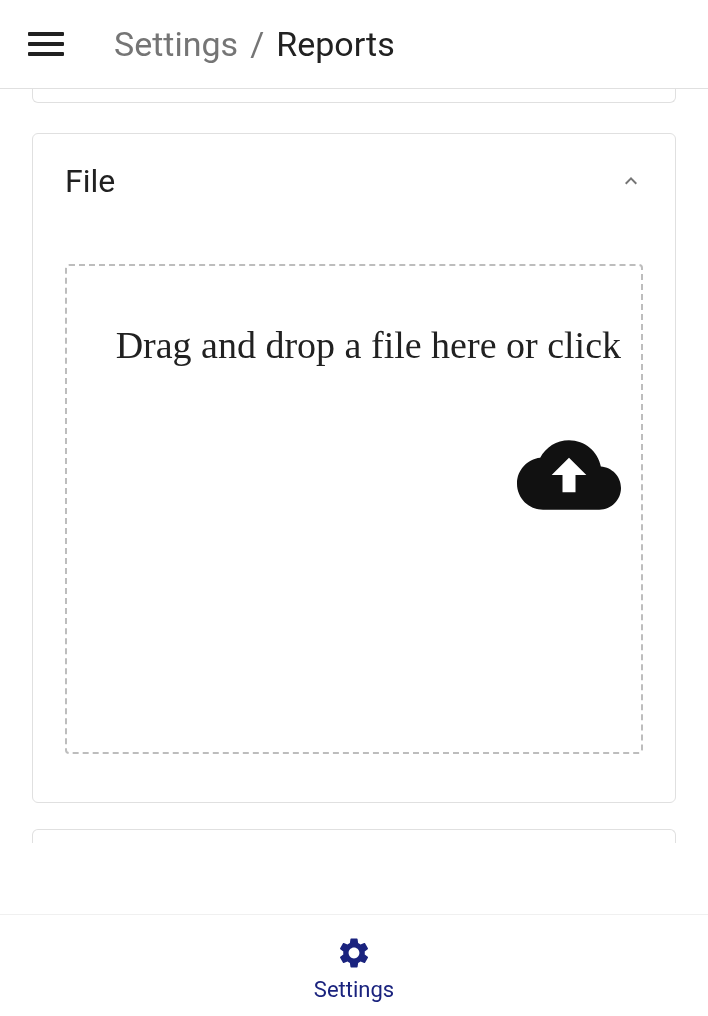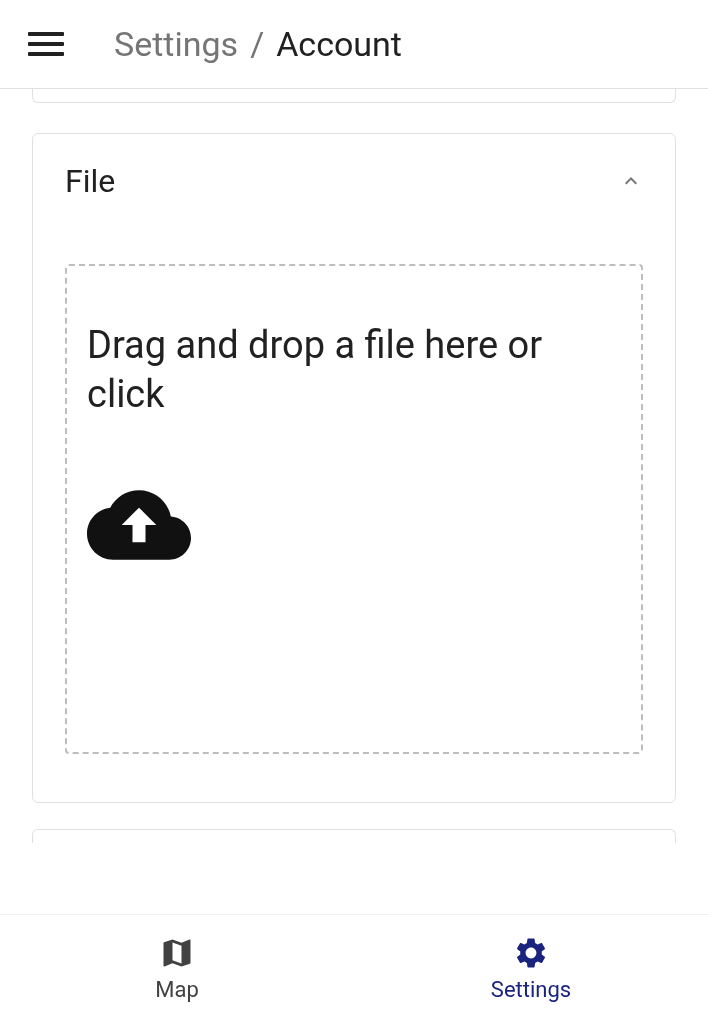--- a/index.html
+++ b/index.html
@@ -90,23 +90,24 @@
       height: 100%;
       fill: #757575;
     }
     .card-body {
       padding: 40px 32px 48px 32px;
     }
     .dropzone {
       border: 2px dashed #bdbdbd;
       border-radius: 4px;
       padding: 55px 20px 180px 20px;
-      text-align: left;
+      text-align: right;
       cursor: pointer;
       min-height: 490px;
+      font-family: Liberation Serif, serif;
     }
     .dropzone-text {
       font-size: 38px;
       color: #212121;
       line-height: 1.3;
       margin-bottom: 70px;
     }
     .cloud-icon {
       display: inline-block;
     }
@@ -162,21 +163,21 @@
 
 <div class="header">
   <div class="hamburger">
     <span></span>
       <span></span>
       <span></span>
   </div>
   <div class="breadcrumb">
     <span class="breadcrumb-parent">Settings</span>
     <span class="breadcrumb-sep">/</span>
-    <span class="breadcrumb-current">Account</span>
+    <span class="breadcrumb-current">Reports</span>
   </div>
 </div>
 
 <div class="content">
   <div class="card-top"></div>
 
   <div class="card">
     <div class="card-header">
       <div class="card-title">File</div>
       <div class="chevron">
@@ -195,28 +196,20 @@
           </svg>
         </div>
       </div>
     </div>
   </div>
 
   <div class="card-bottom"></div>
 </div>
 
 <div class="bottom-nav">
-  <div class="nav-item">
-    <div class="nav-icon">
-      <svg viewBox="0 0 24 24">
-          <path d="M20.5 3l-.16.03L15 5.1 9 3 3.36 4.9c-.21.07-.36.25-.36.48V20.5c0 .28.22.5.5.5l.16-.03L9 18.9l6 2.1 5.64-1.9c.21-.7.36-.25.36-.48V3.5c0-.28-.22-.5-.5-.5zM15 19l-6-2.11V5l6 2.11V19z"></path>
-        </svg>
-    </div>
-    <div class="nav-label">Map</div>
-  </div>
   <div class="nav-item active">
     <div class="nav-icon">
       <svg viewBox="0 0 24 24">
           <path d="M19.14 12.94c.04-.3.06-.61.06-.94 0-.32-.02-.64-.07-.94l2.03-1.58c.18-.14.23-.41.12-.61l-1.92-3.32c-.12-.22-.37-.29-.59-.22l-2.39.96c-.5-.38-1.03-.7-1.62-.94l-.36-2.54c-.04-.24-.24-.41-.48-.41h-3.84c-.24 0-.43.17-.47.41l-.36 2.54c-.59.24-1.13.57-1.62.94l-2.39-.96c-.22-.08-.47 0-.59.22L2.74 8.87c-.12.21-.08.47.12.61l2.03 1.58c-.05.3-.07.63-.07.94 0 .31.02.64.07.94l-2.03 1.58c-.18.14-.23.41-.12.61l1.92 3.32c.12.22.37.29.59.22l2.39-.96c.5.38 1.03.7 1.62.94l.36 2.54c.05.24.24.41.48.41h3.84c.24 0 .44-.17.47-.41l.36-2.54c.59-.24 1.13-.56 1.62-.94l2.39.96c.22.08.47 0 .59-.22l1.92-3.32c.12-.22.07-.47-.12-.61l-2.01-1.58zM12 15.6c-1.98 0-3.6-1.62-3.6-3.6s1.62-3.6 3.6-3.6 3.6 1.62 3.6 3.6-1.62 3.6-3.6 3.6z"></path>
         </svg>
     </div>
     <div class="nav-label">Settings</div>
   </div>
 </div>
 

